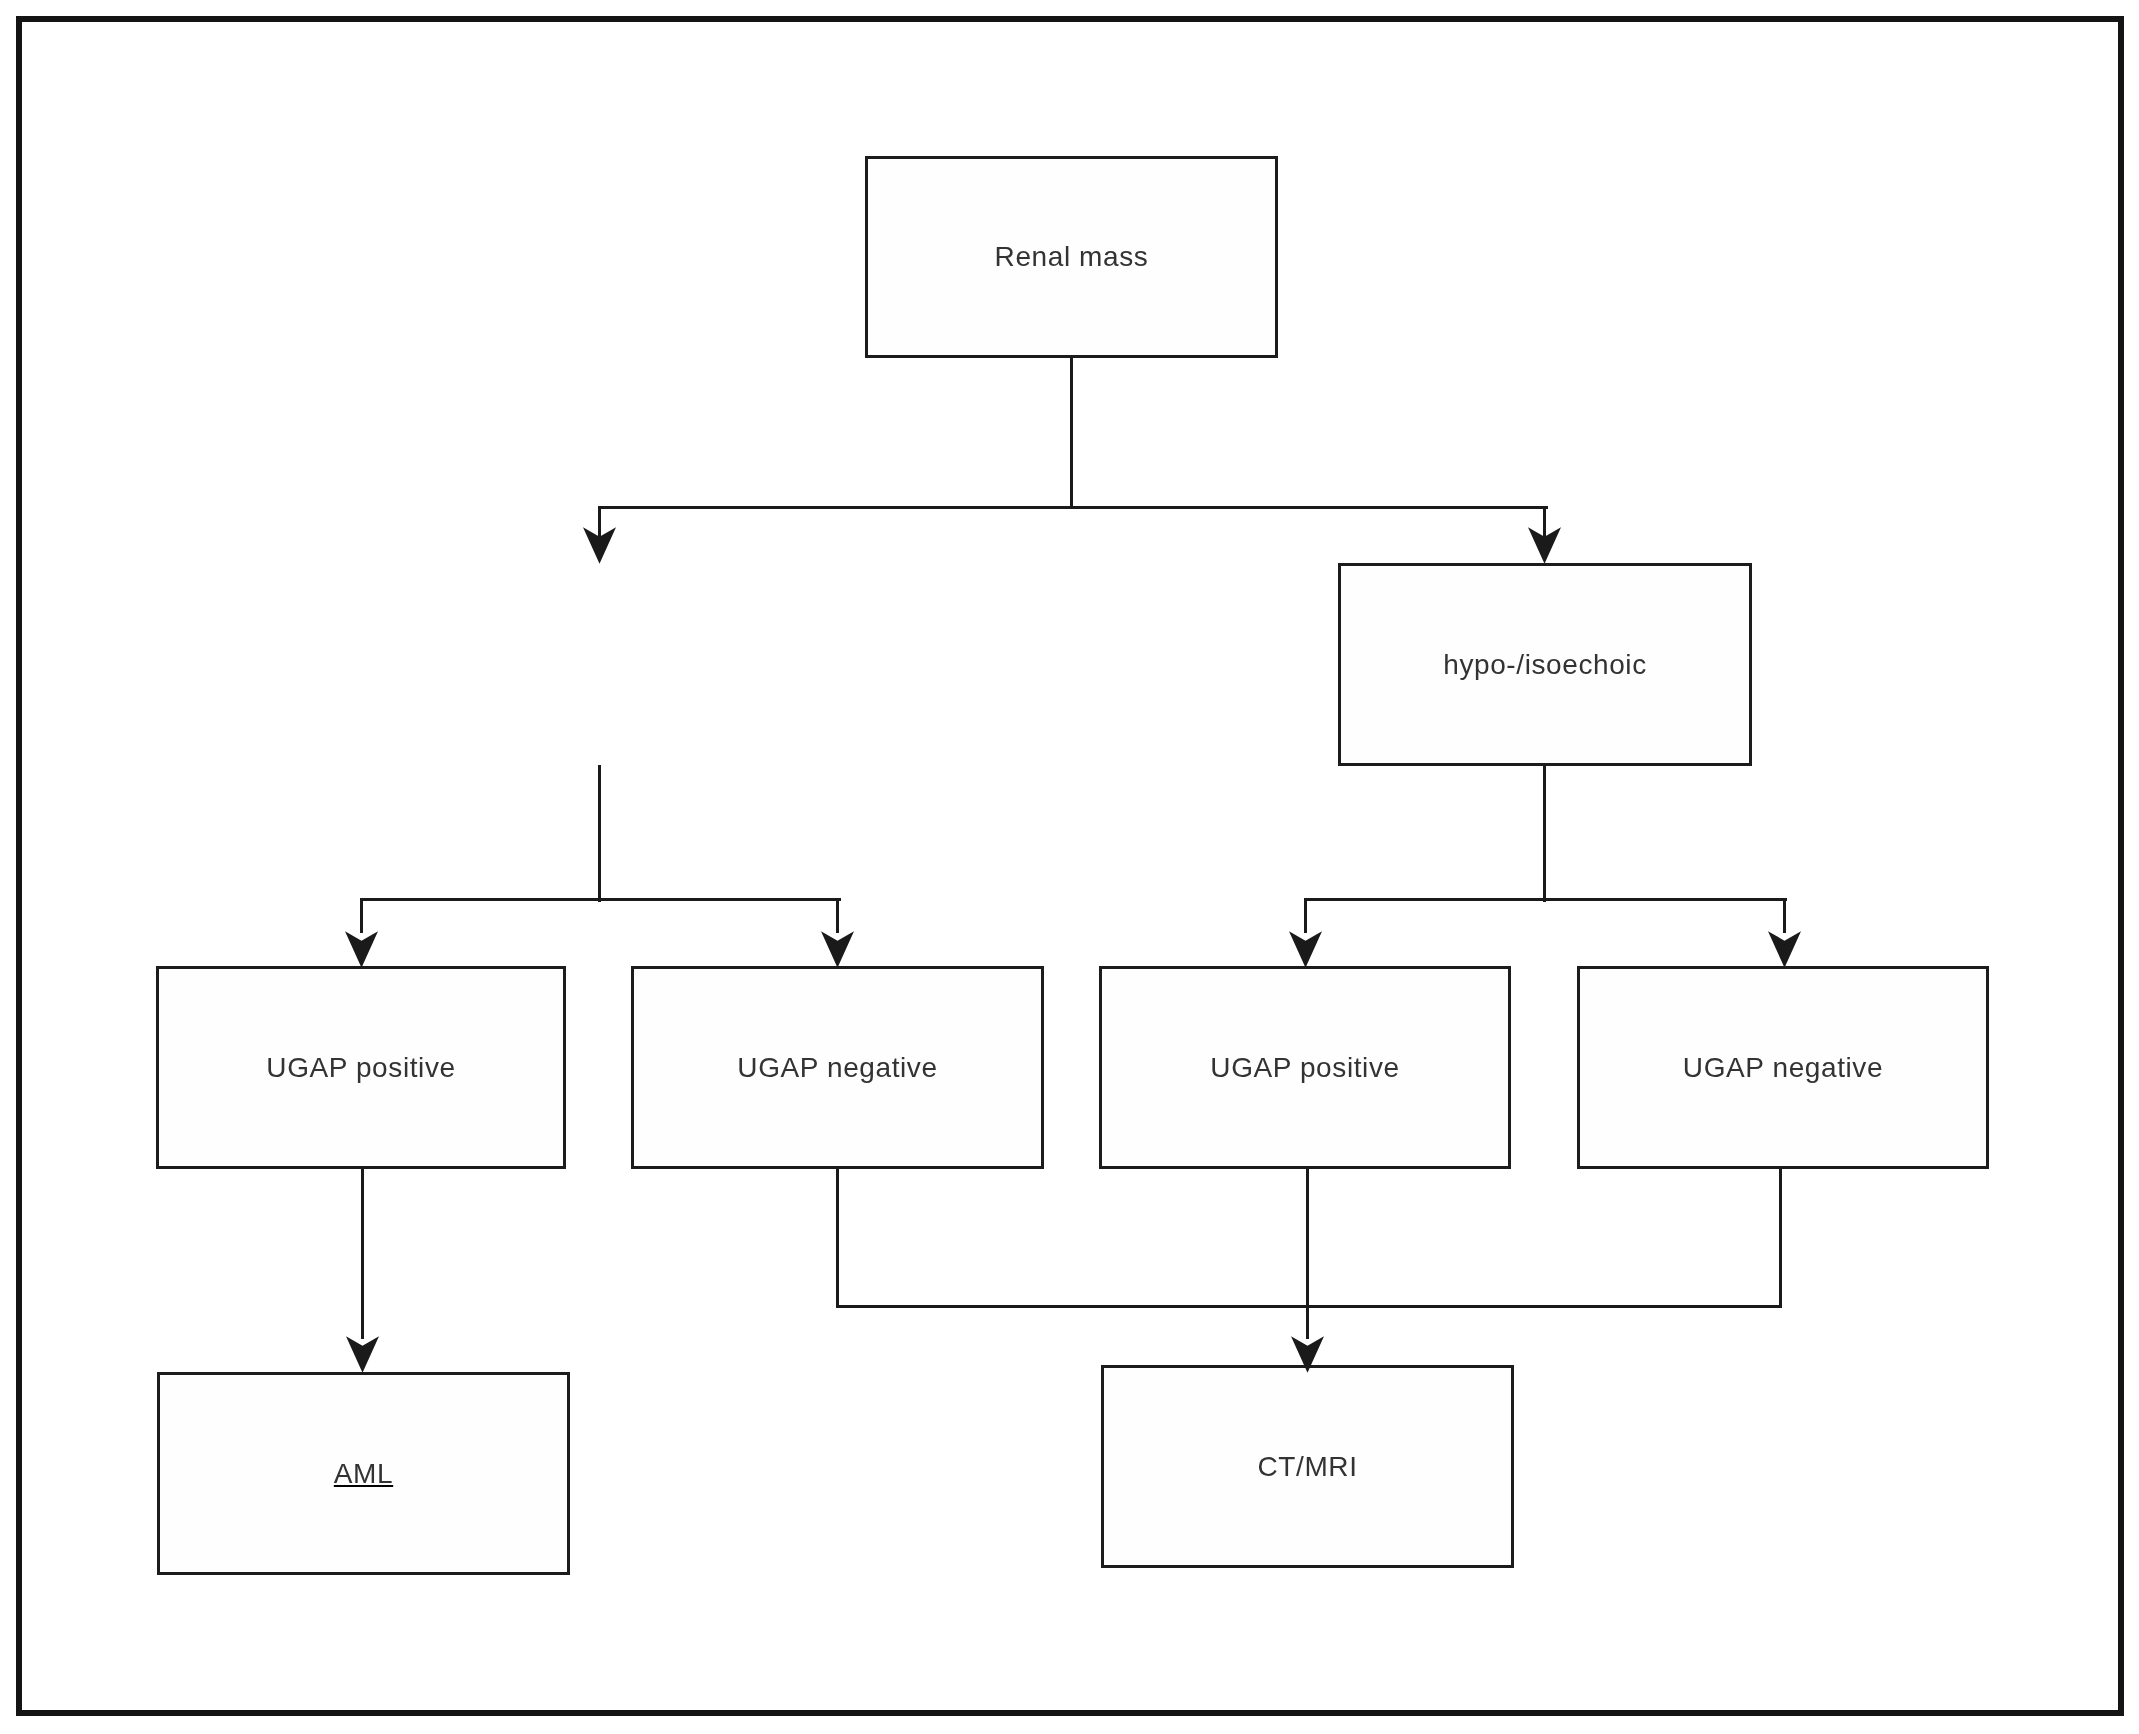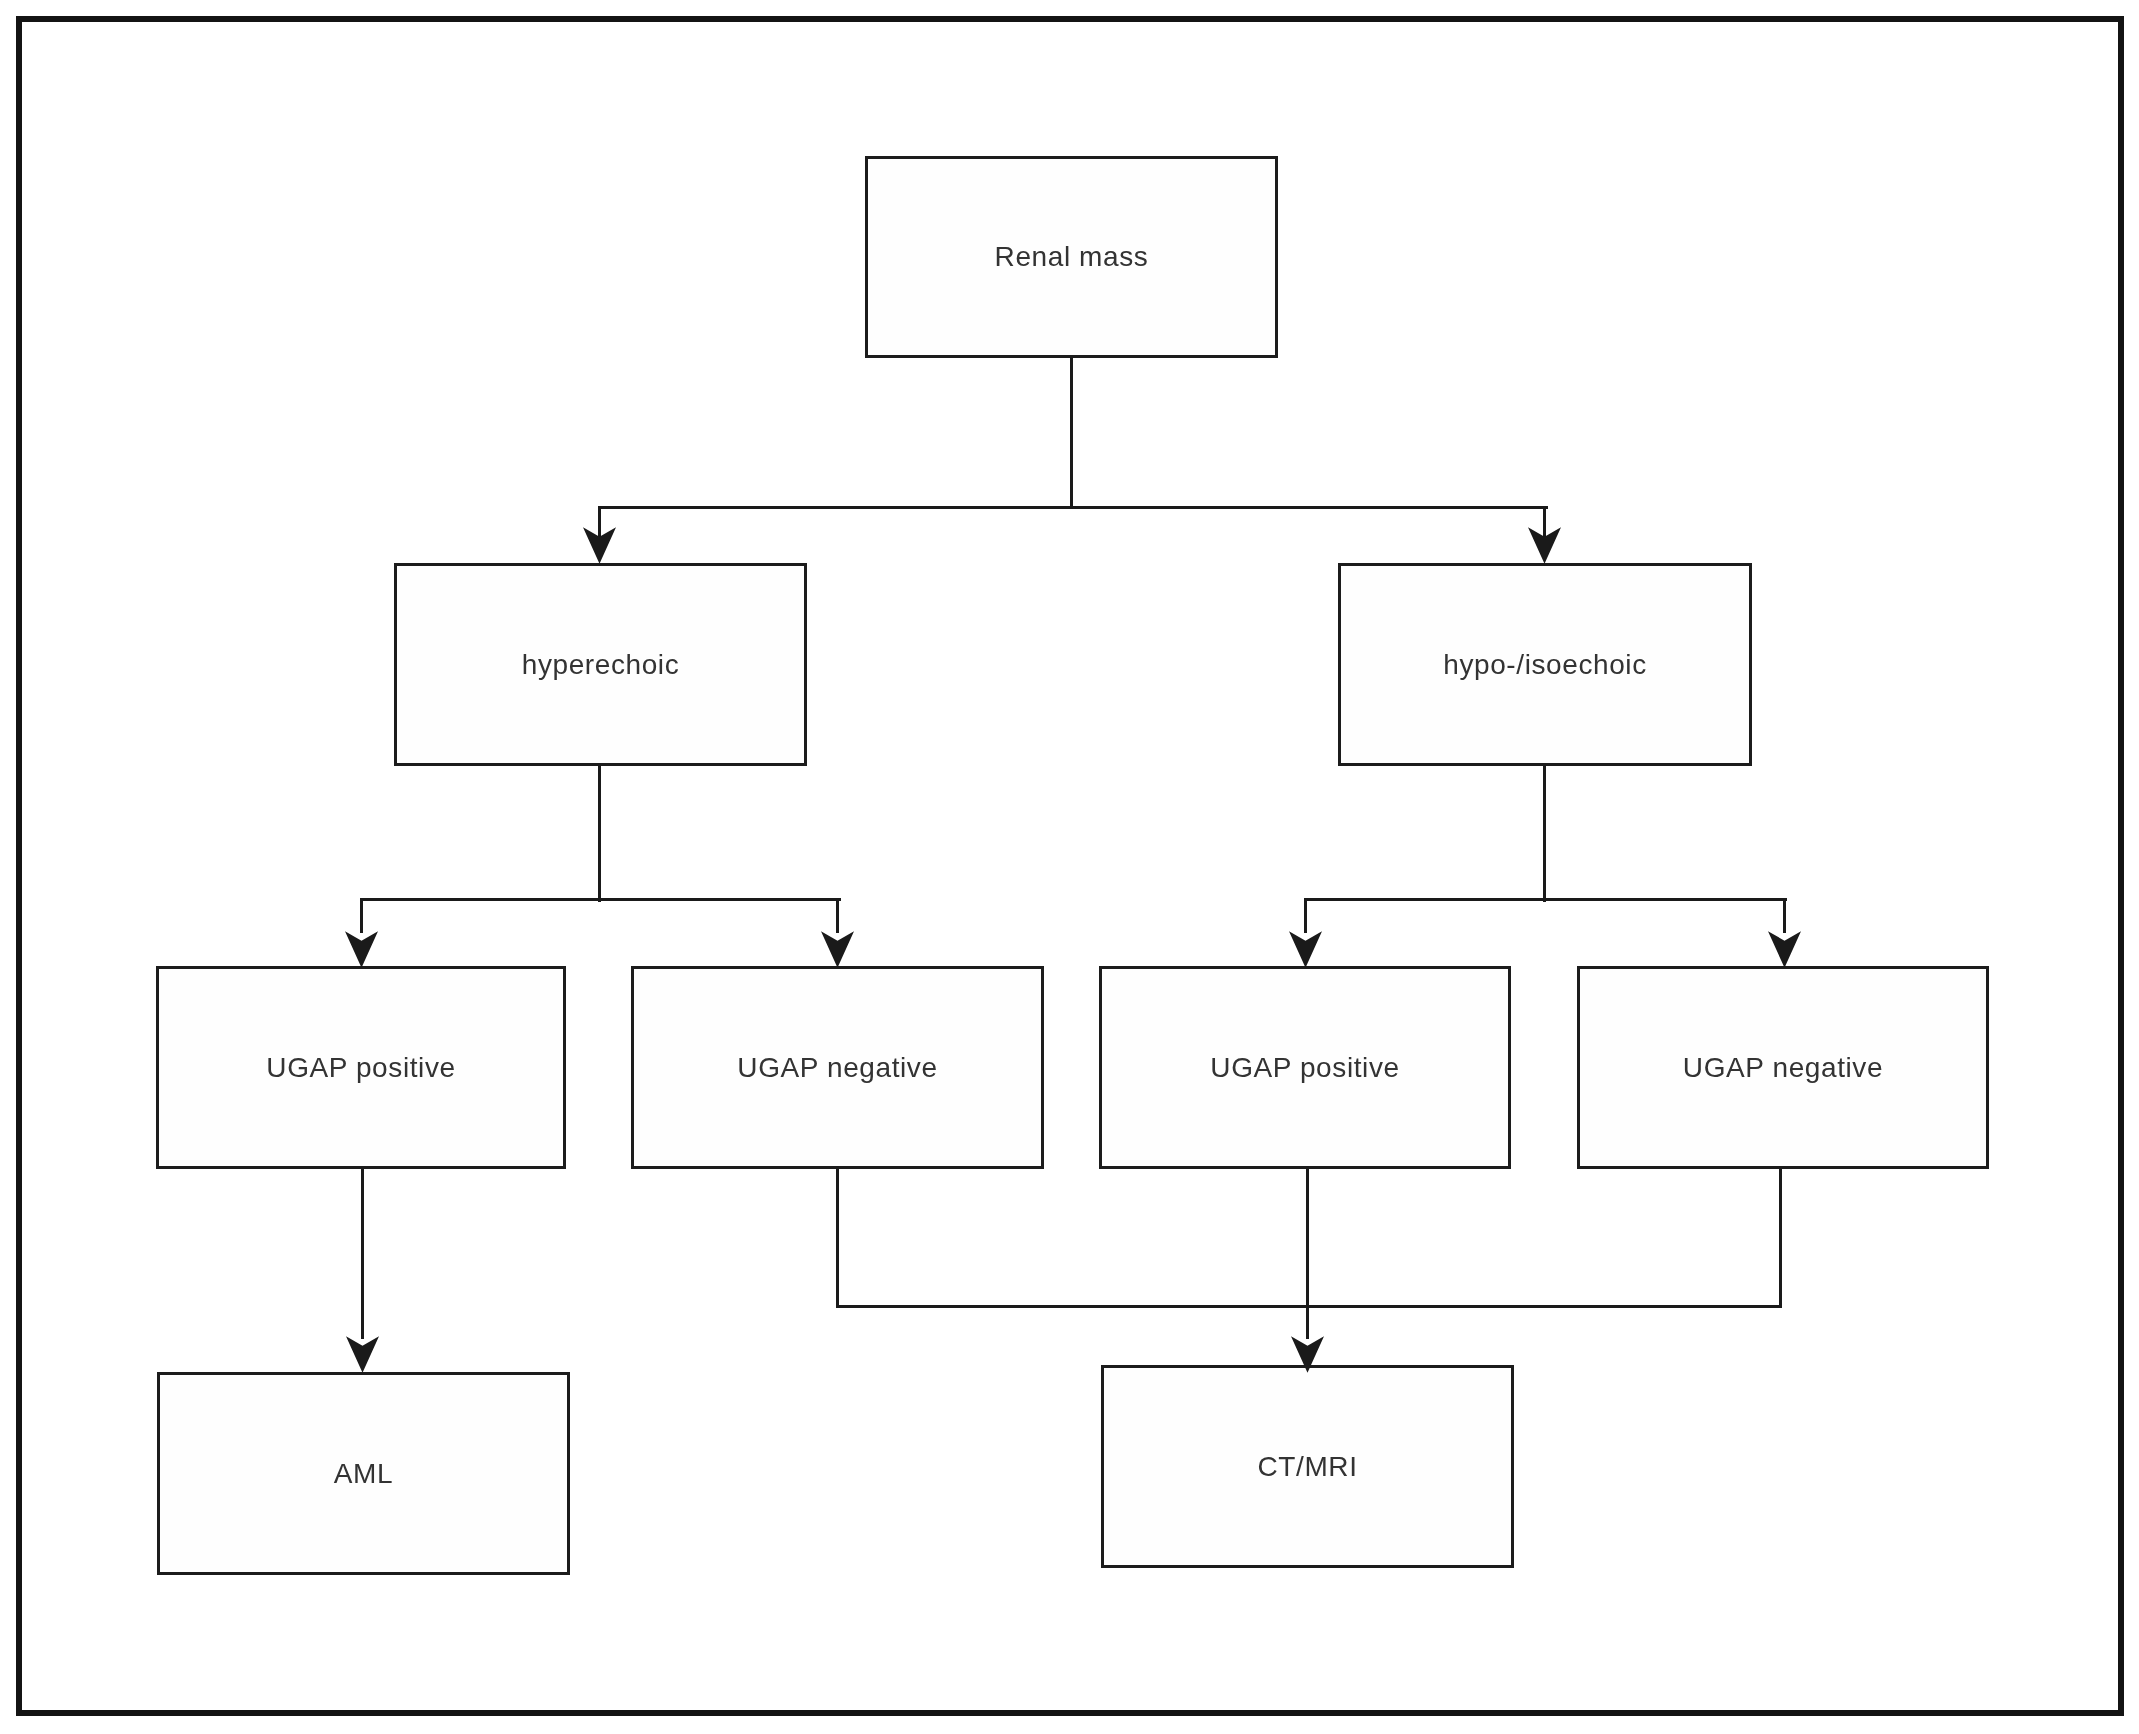--- a/index.html
+++ b/index.html
@@ -43,35 +43,32 @@
     height: 37px;
   }
   
   #node-renal        { left: 865px; top: 156px;  width: 413px; height: 202px; }
   #node-hyper        { left: 394px;  top: 563px;  width: 413px; height: 203px; }
   #node-hypo         { left: 1338px; top: 563px;  width: 414px; height: 203px; }
   #node-ugap-pos-l   { left: 156px;  top: 966px; width: 410px; height: 203px; }
   #node-ugap-neg-l   { left: 631px; top: 966px; width: 413px; height: 203px; }
   #node-ugap-pos-r   { left: 1099px; top: 966px; width: 412px; height: 203px; }
   #node-ugap-neg-r   { left: 1577px; top: 966px; width: 412px; height: 203px; }
-  #node-aml          { left: 157px;  top: 1372px; width: 413px; height: 203px; }
+  #node-aml          { left: 157px;  top: 1372px; width: 413px; height: 203px; text-decoration: underline; }
   #node-ctmri        { left: 1101px; top: 1365px; width: 413px; height: 203px; }
 </style>
 </head>
 <body>
 
 <div class="canvas">
 
   <div class="frame"></div>
 
   <div class="node" id="node-renal">
     <span class="label">Renal mass</span>
-  </div>
-  <div class="node" id="node-hyper">
-    <span class="label">hyperechoic</span>
   </div>
   <div class="node" id="node-hypo">
     <span class="label">hypo-/isoechoic</span>
   </div>
   <div class="node" id="node-ugap-pos-l">
     <span class="label">UGAP positive</span>
   </div>
   <div class="node" id="node-ugap-neg-l">
     <span class="label">UGAP negative</span>
   </div>

